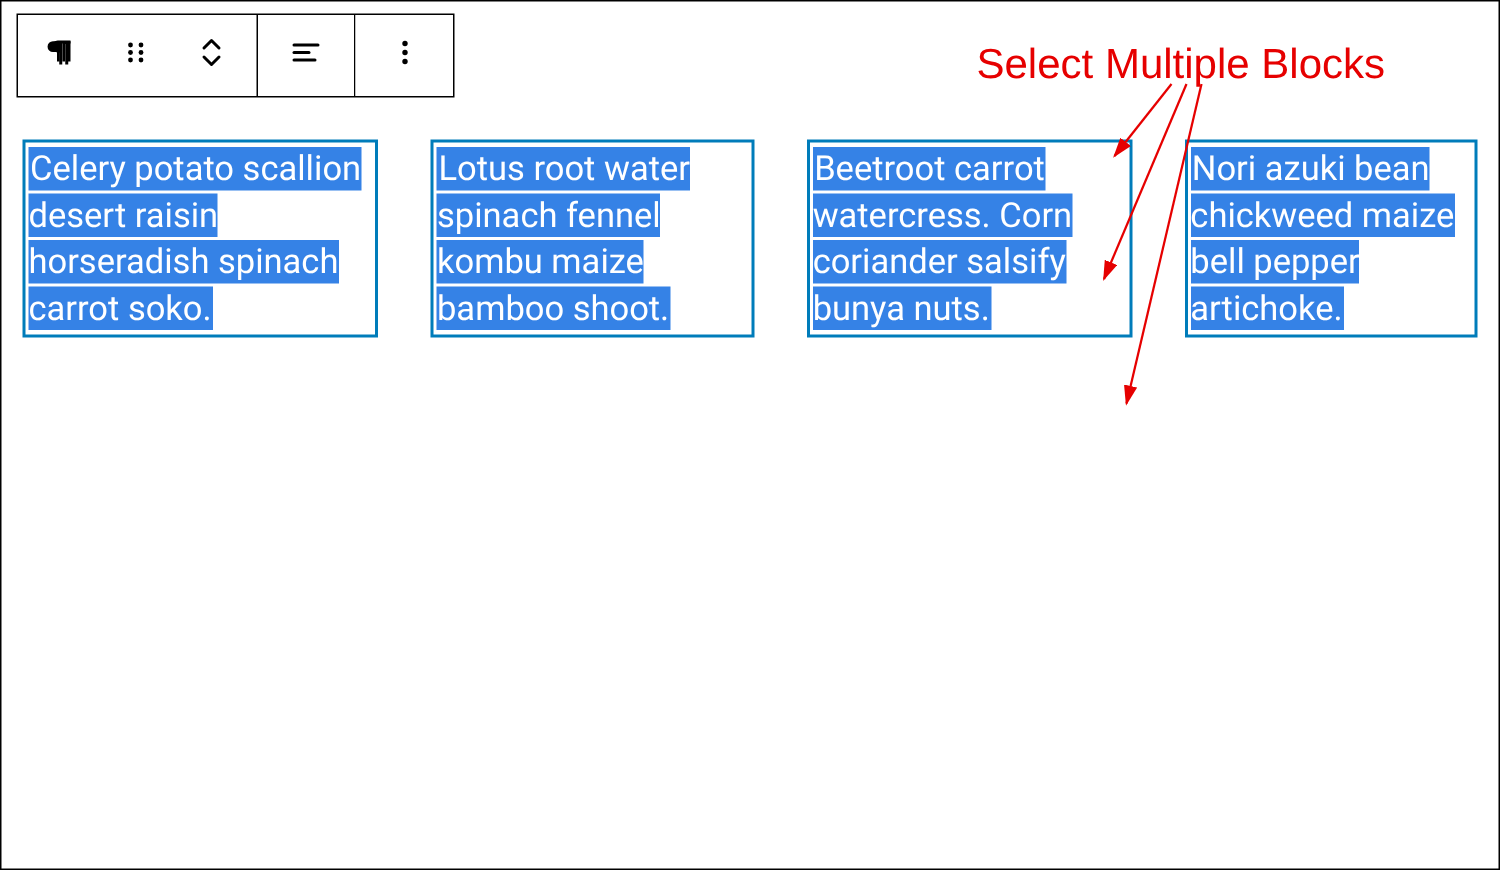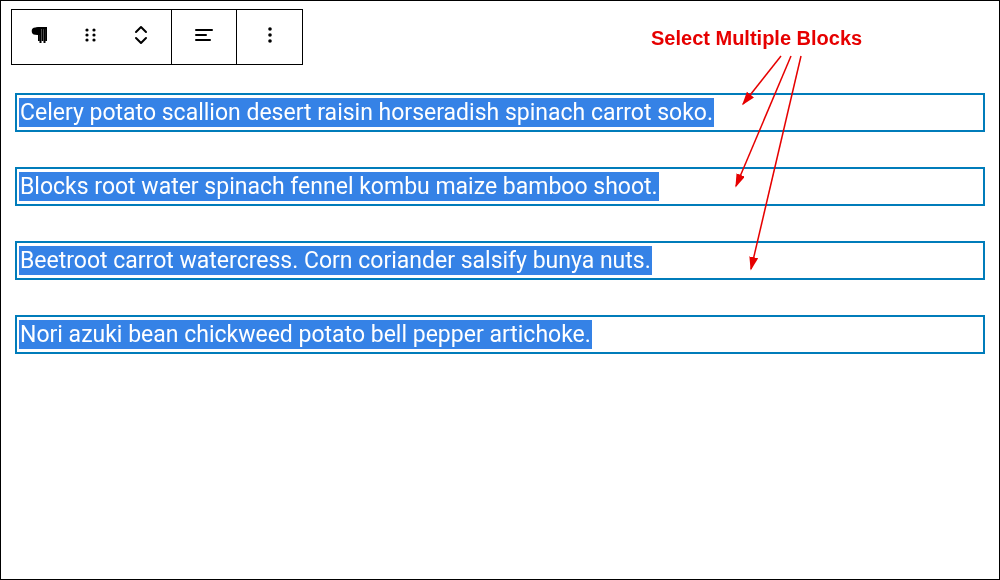--- a/index.html
+++ b/index.html
@@ -33,21 +33,21 @@
       display: flex;
       align-items: center;
       justify-content: center;
       cursor: pointer;
     }
     .tool-group.first { width: 160px; justify-content: flex-start; padding: 0 4px; }
     .tool-group.first .tool-btn { width: 50px; }
     .tool-group.single { width: 65px; }
     .blocks {
       display: flex;
-      flex-direction: column;
+      flex-direction: row;
       gap: 35px;
       padding: 0 4px;
     }
     .block {
       border: 2px solid #007cba;
       background: #fff;
       padding: 2px 2px;
       font-size: 23px;
       line-height: 1.35;
     }
@@ -57,22 +57,22 @@
     }
     .block span {
       display: inline;
       padding: 1px 1px;
     }
     .annotation {
       position: absolute;
       top: 26px;
       left: 650px;
       color: #e60000;
-      font-size: 20px;
-      font-weight: 700;
+      font-size: 28px;
+      font-weight: 400;
       font-family: Arial, sans-serif;
     }
     .arrows {
       position: absolute;
       top: 50px;
       left: 680px;
       pointer-events: none;
     }
   </style>
 </head>
@@ -133,27 +133,27 @@
         </span>
       </div>
     </div>
   </div>
 
   <div class="blocks">
     <div class="block">
       <span class="highlight">Celery potato scallion desert raisin horseradish spinach carrot soko.</span>
     </div>
     <div class="block">
-      <span class="highlight">Blocks root water spinach fennel kombu maize bamboo shoot.</span>
+      <span class="highlight">Lotus root water spinach fennel kombu maize bamboo shoot.</span>
     </div>
     <div class="block">
       <span class="highlight">Beetroot carrot watercress. Corn coriander salsify bunya nuts.</span>
     </div>
     <div class="block">
-      <span class="highlight">Nori azuki bean chickweed potato bell pepper artichoke.</span>
+      <span class="highlight">Nori azuki bean chickweed maize bell pepper artichoke.</span>
     </div>
   </div>
 
   <div class="annotation">Select Multiple Blocks</div>
 
   <svg class="arrows" width="200" height="260">
     <defs>
       <marker id="ah" markerWidth="10" markerHeight="10" refX="8" refY="3" orient="auto" markerUnits="strokeWidth">
         <path d="M0,0 L0,6 L9,3 z" fill="#e60000"></path>
       </marker>

